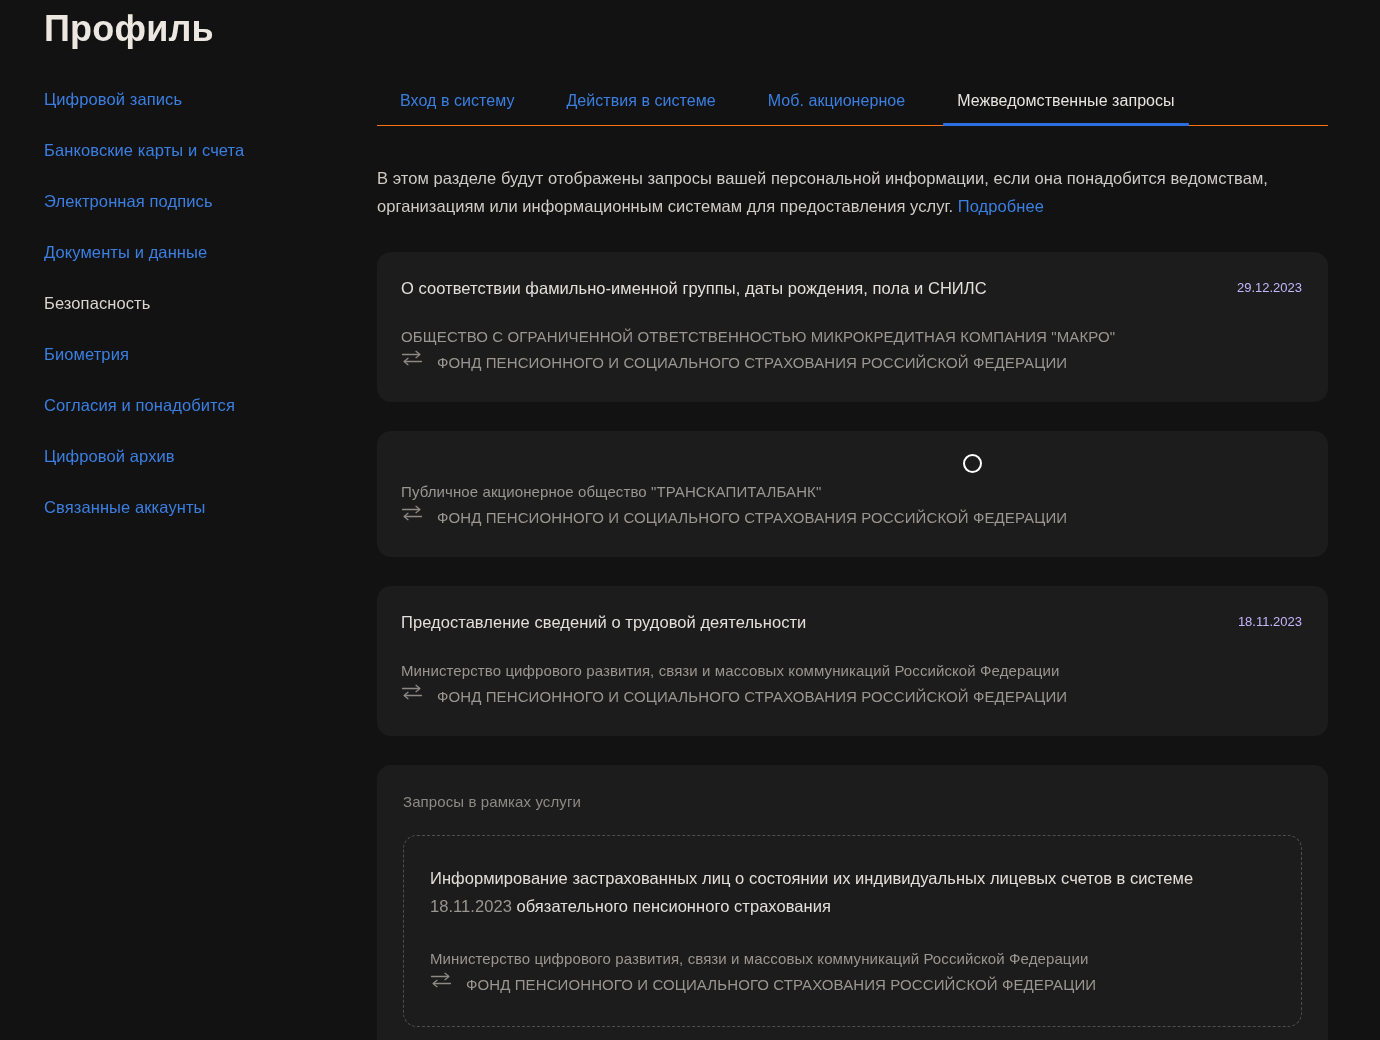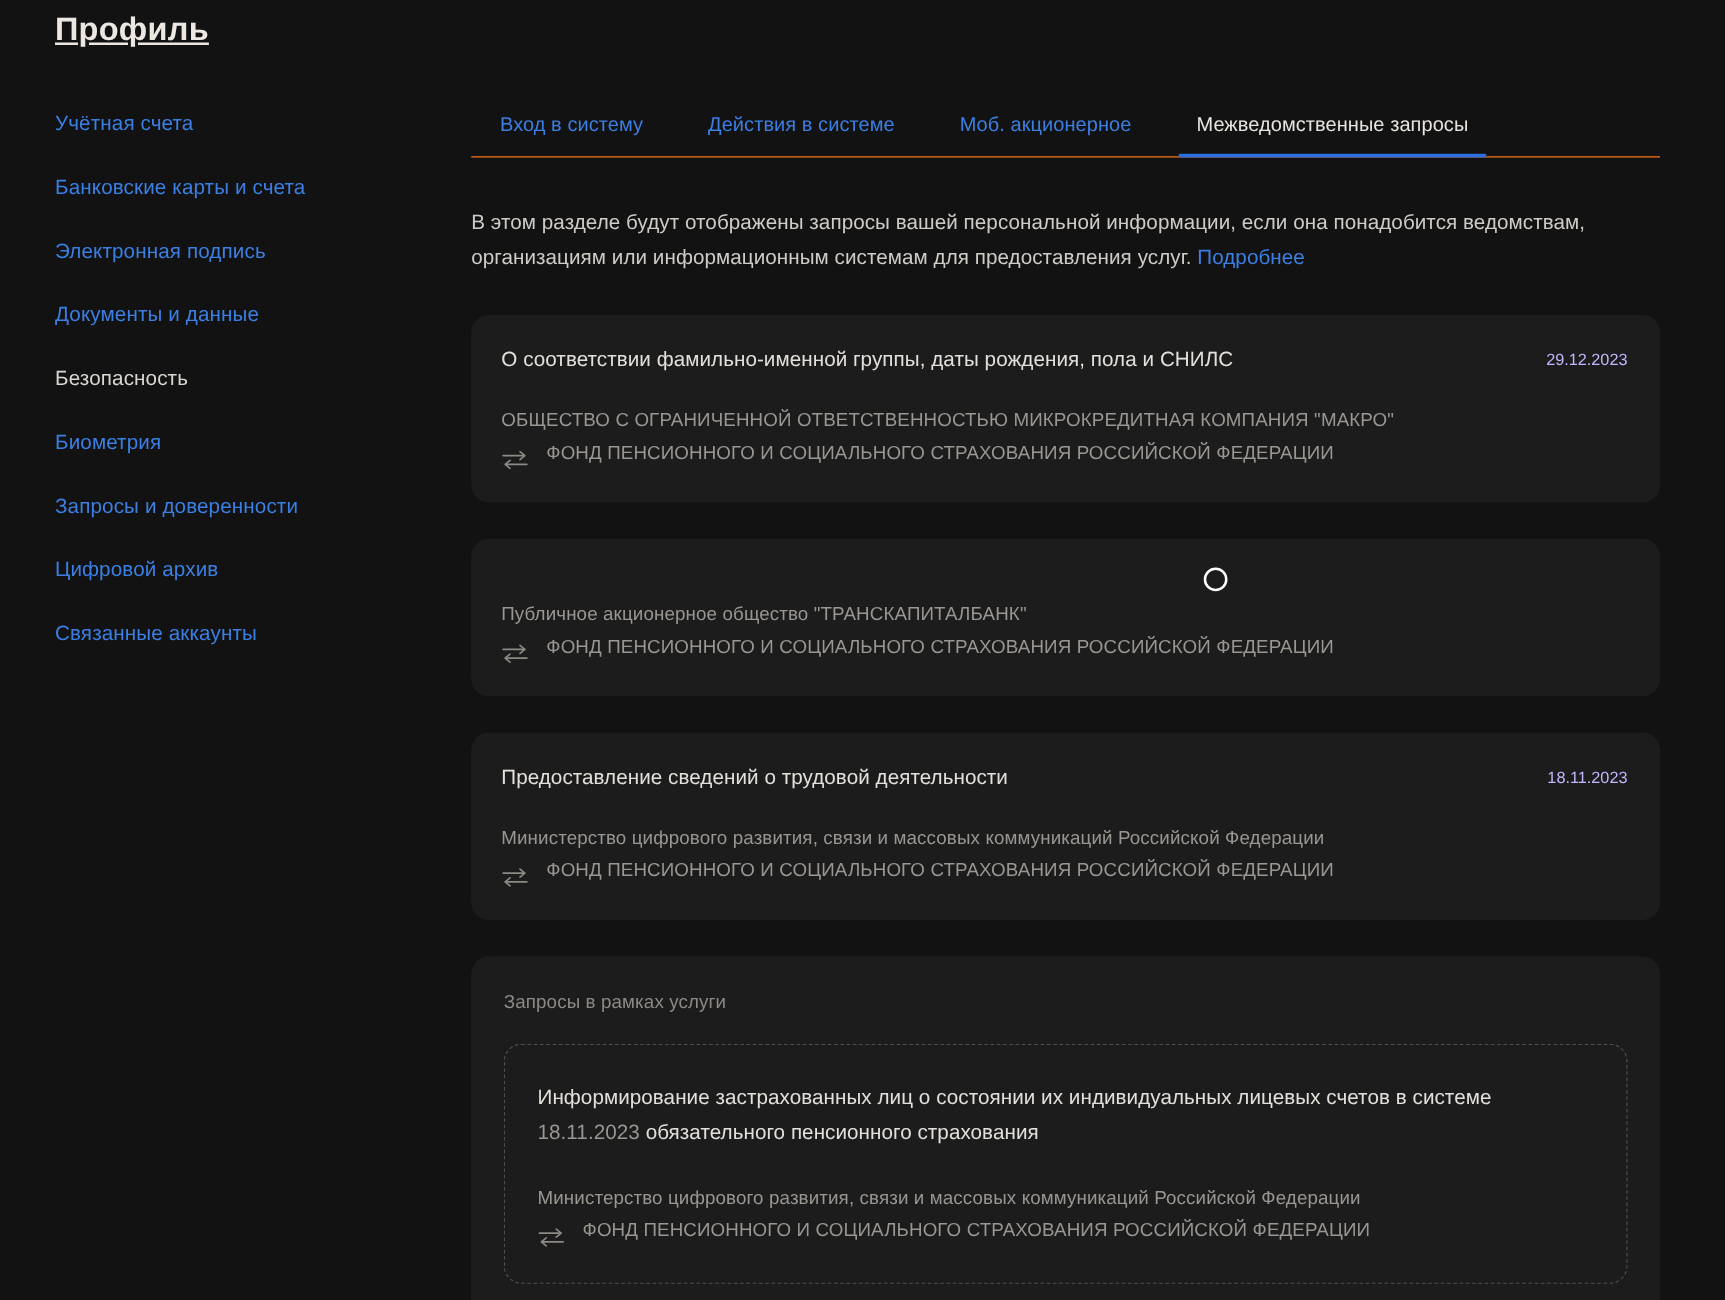--- a/index.html
+++ b/index.html
@@ -20,26 +20,25 @@
     width: 1380px;
     height: 1040px;
     background: #121212;
   }
 
   
   .page-title {
     position: absolute;
     left: 44px;
     top: 8px;
-    font-size: 26px;
+    font-size: 36px;
     font-weight: bold;
     color: #ece7e1;
     letter-spacing: 0.2px;
     white-space: nowrap;
-    text-decoration: underline;
   }
 
   
   .sidebar {
     position: absolute;
     left: 44px;
     top: 88px;
     width: 300px;
   }
   .sidebar-item {
@@ -154,21 +153,21 @@
 
   .card-orgs { margin-top: 24px; }
   .org-line {
     font-size: 15px;
     line-height: 26px;
     color: #9a9691;
     letter-spacing: 0.1px;
   }
   .org-line.org-to {
     display: flex;
-    align-items: flex-end;
+    align-items: flex-start;
     gap: 0;
   }
   .exchange-icon {
     flex: 0 0 auto;
     width: 22px;
     height: 16px;
     margin-right: 14px;
     color: #8d8984;
     display: inline-block;
   }
@@ -212,27 +211,27 @@
   }
 </style>
 </head>
 <body>
 
 <div id="page">
 
   <div class="page-title">Профиль</div>
 
   <nav class="sidebar">
-    <a class="sidebar-item">Учётная счета</a>
+    <a class="sidebar-item">Цифровой запись</a>
     <a class="sidebar-item">Банковские карты и счета</a>
     <a class="sidebar-item">Электронная подпись</a>
     <a class="sidebar-item">Документы и данные</a>
     <a class="sidebar-item is-current">Безопасность</a>
     <a class="sidebar-item">Биометрия</a>
-    <a class="sidebar-item">Запросы и доверенности</a>
+    <a class="sidebar-item">Согласия и понадобится</a>
     <a class="sidebar-item">Цифровой архив</a>
     <a class="sidebar-item">Связанные аккаунты</a>
   </nav>
 
   <main class="main">
 
     <div class="tabs">
       <div class="tab">Вход в систему</div>
       <div class="tab">Действия в системе</div>
       <div class="tab">Моб. акционерное</div>

